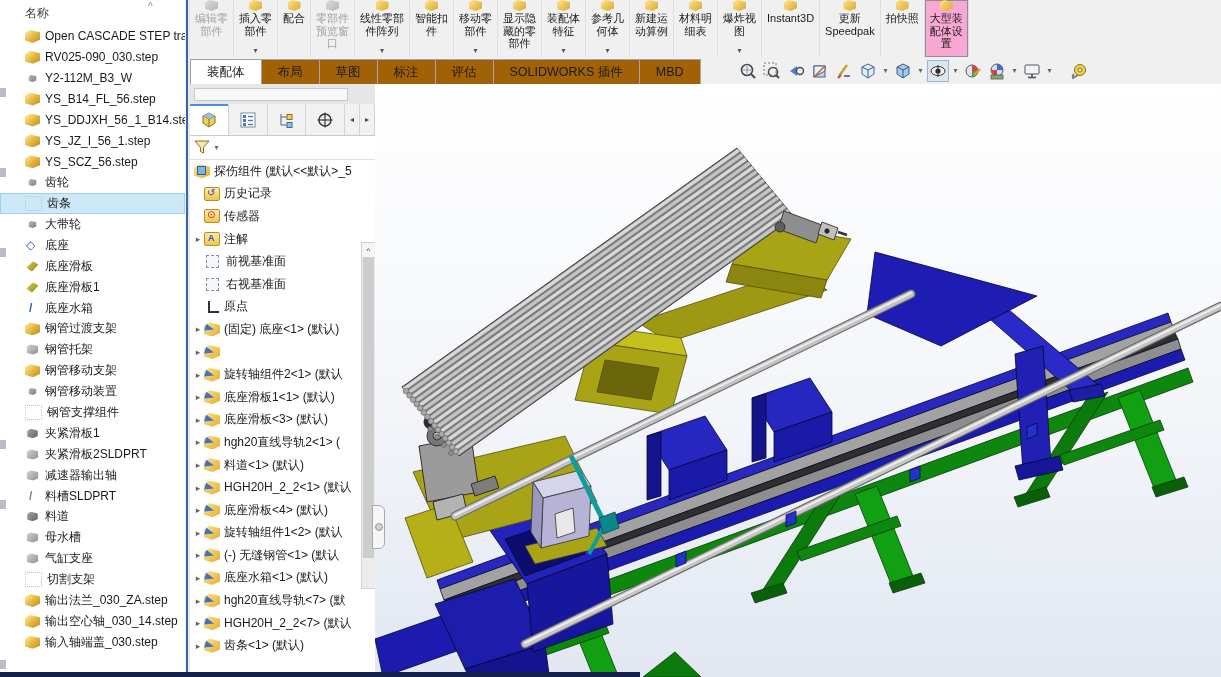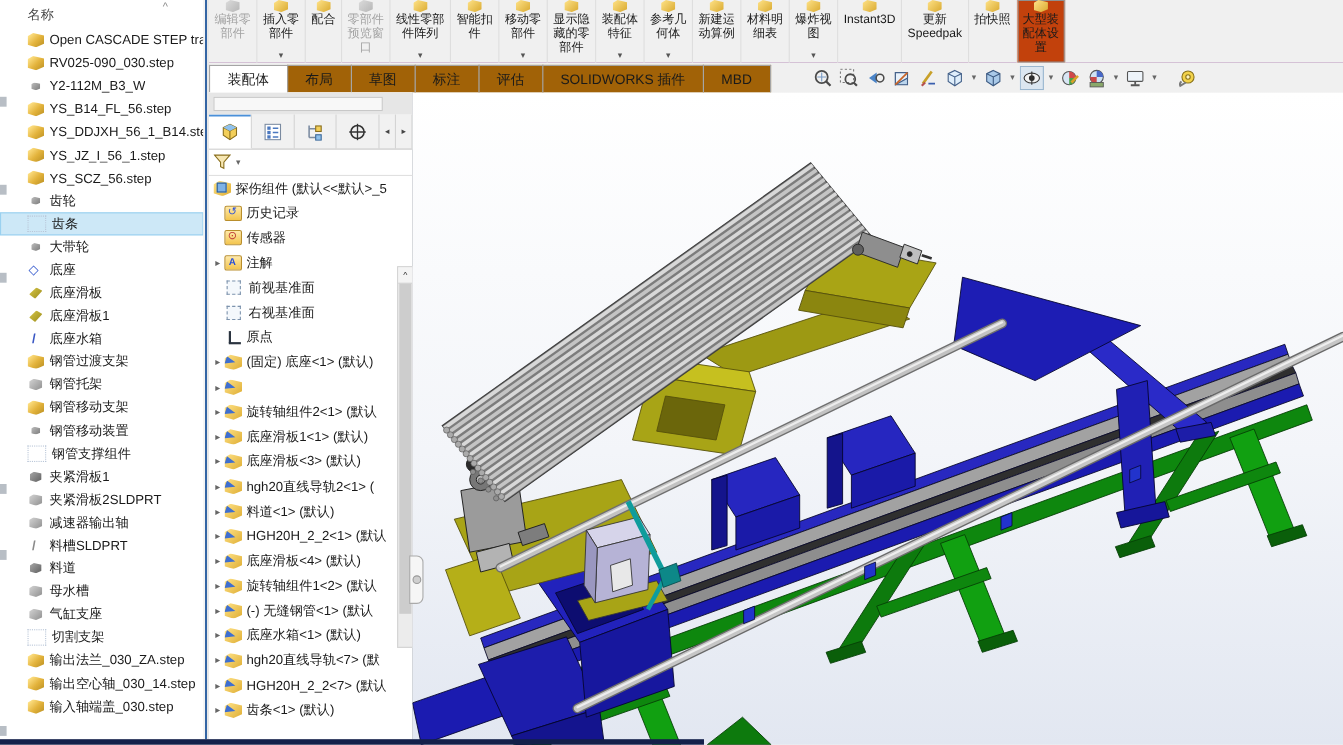--- a/index.html
+++ b/index.html
@@ -21,21 +21,21 @@
   .fi-slash::before{content:"/";color:#3a57c4;font-weight:bold;font-size:12px;line-height:13px;position:absolute;left:4px;top:0;}
   .fi-gslash::before{content:"/";color:#8a8a8a;font-weight:bold;font-size:12px;line-height:13px;position:absolute;left:4px;top:0;}
   .fi-gold{background:linear-gradient(135deg,#d8c84a,#9a8a1a);clip-path:polygon(0 60%,55% 0,100% 30%,45% 100%);transform:scale(.8);}
   .fi-faint{border:1px dotted #b9c6d8;}
   .frag{position:absolute;left:0;width:6px;background:#9aa2ac;opacity:.7;}
   
   #vsplit{left:185px;top:0;width:5px;height:672px;background:linear-gradient(90deg,#f4f4f4 0 1px,#3465a4 1px 3px,#e8e8e8 3px);}
   
   #ribbon{left:190px;top:0;width:1031px;height:57px;background:#f0f0f0;border-bottom:7px solid #701a75;display:flex;align-items:stretch;}
   .rbtn{display:flex;flex-direction:column;align-items:center;justify-content:flex-start;padding:0 5px;border-right:1px solid #dedede;cursor:default;}
-  .rbtn.active{background:#c2410c;box-shadow:inset 0 0 0 1px #8f8f8f;}
+  .rbtn.active{background:#f9a8d4;box-shadow:inset 0 0 0 1px #8f8f8f;}
   .ric{width:13px;height:11px;margin-top:0;background:linear-gradient(135deg,#ffe389,#d9a92e);clip-path:polygon(34% 0,100% 18%,100% 76%,52% 100%,0 82%,0 24%);flex:none;}
   .rbtn.disabled .ric{background:linear-gradient(135deg,#dcdcdc,#b5b5b5);}
   .rlabel{font-size:11px;line-height:1.14;text-align:center;max-width:40px;white-space:pre-line;margin-top:1px;}
   .rbtn.w4 .rlabel{max-width:50px;}
   .rbtn.w6 .rlabel{max-width:72px;}
   .rbtn.disabled .rlabel{color:#a3a3a3;}
   .rarrow{font-size:8px;color:#555;line-height:8px;margin-top:auto;padding-bottom:2px;}
   
   #tabrow{left:190px;top:57px;width:1031px;height:27px;background:#f0f0f0;display:flex;align-items:flex-end;position:absolute;}
   .tab{height:24px;display:flex;align-items:center;padding:0 16px;font-size:12.5px;border:1px solid #a5a5a5;border-bottom:none;background:#a16207;margin-right:-1px;}

